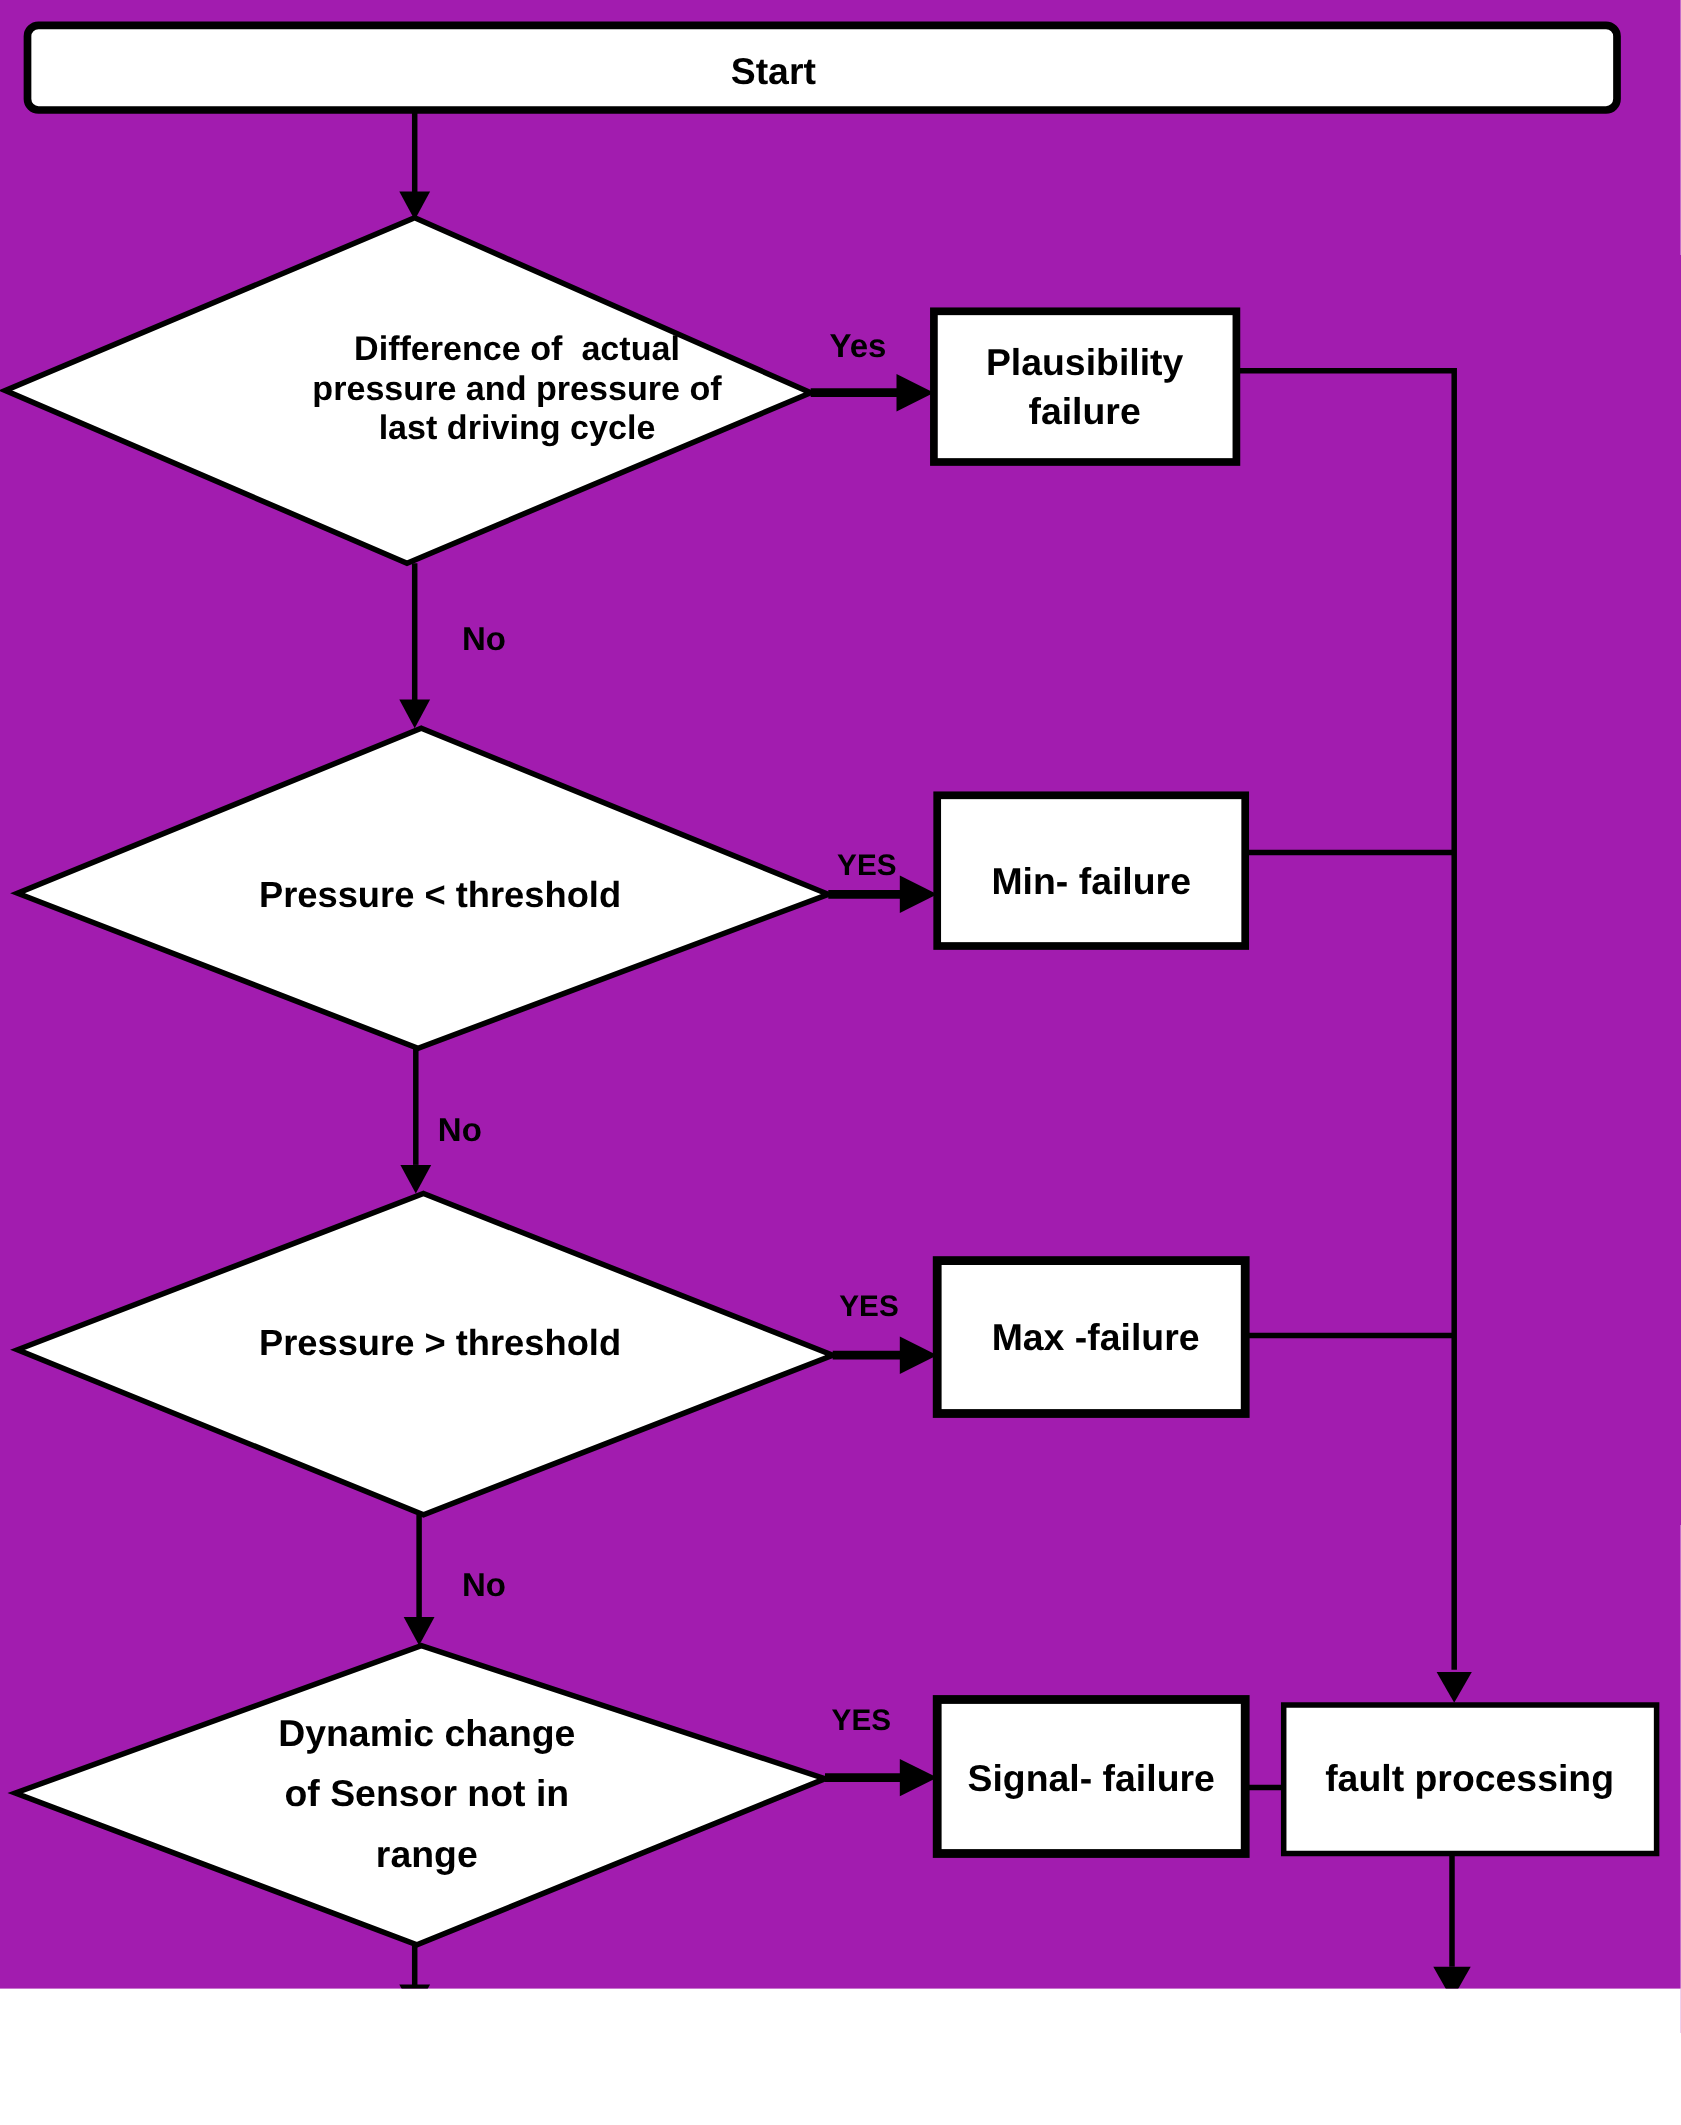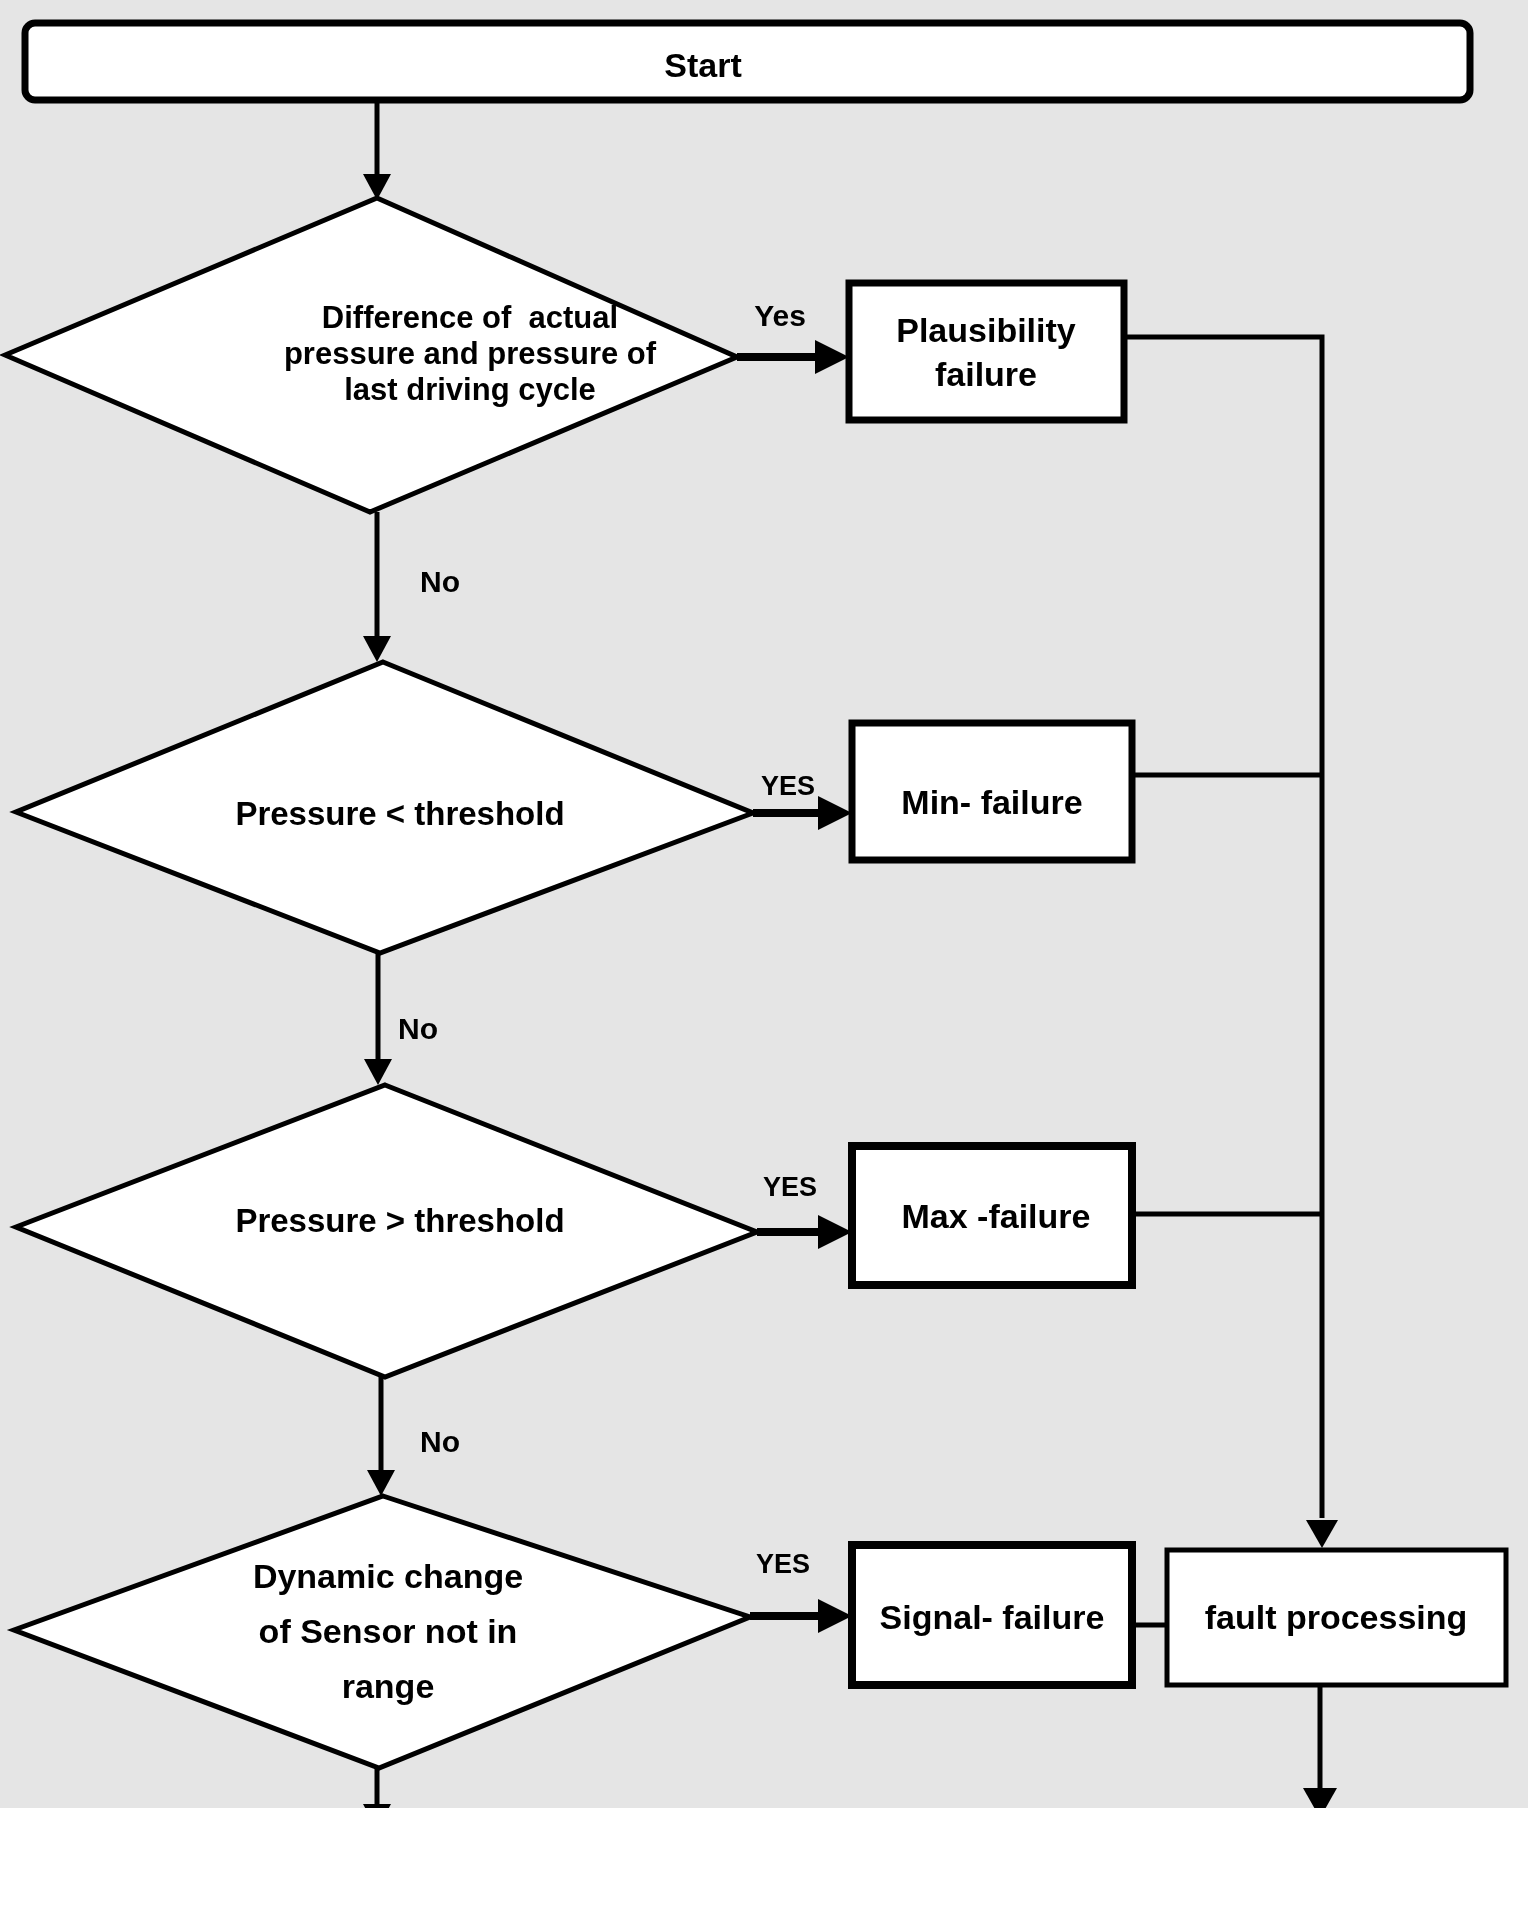--- a/index.html
+++ b/index.html
@@ -4,21 +4,21 @@
 <style>
   html, body {
     margin: 0;
     padding: 0;
     background: #ffffff;
   }
   .page {
     position: relative;
     width: 1528px;
     height: 1808px;
-    background: #e5e5e5;
+    background: #a21caf;
     overflow: hidden;
   }
   svg {
     display: block;
   }
   svg text {
     font-family: "Liberation Sans", sans-serif;
     font-weight: bold;
     fill: #000000;
     white-space: pre;

